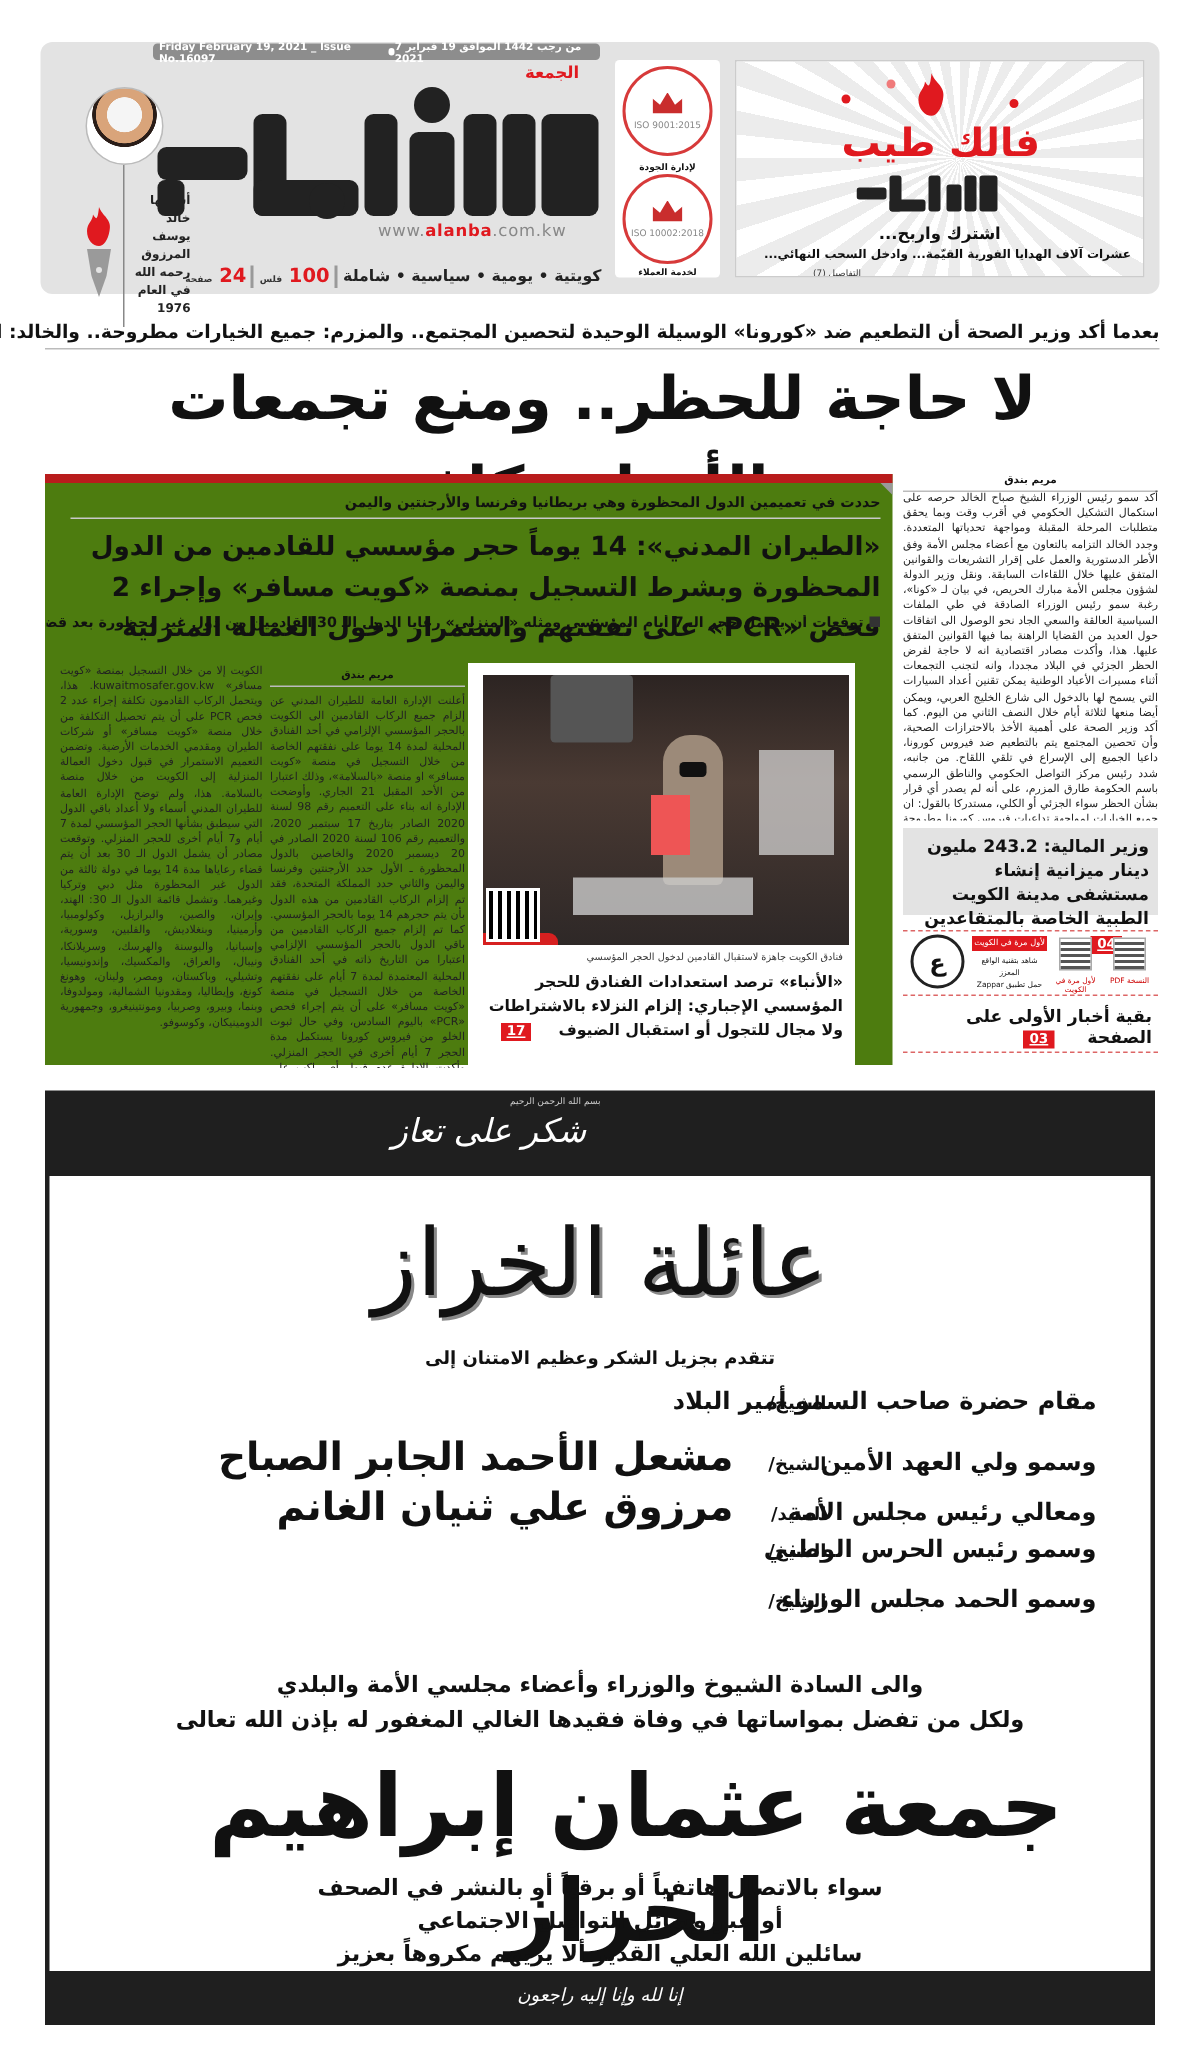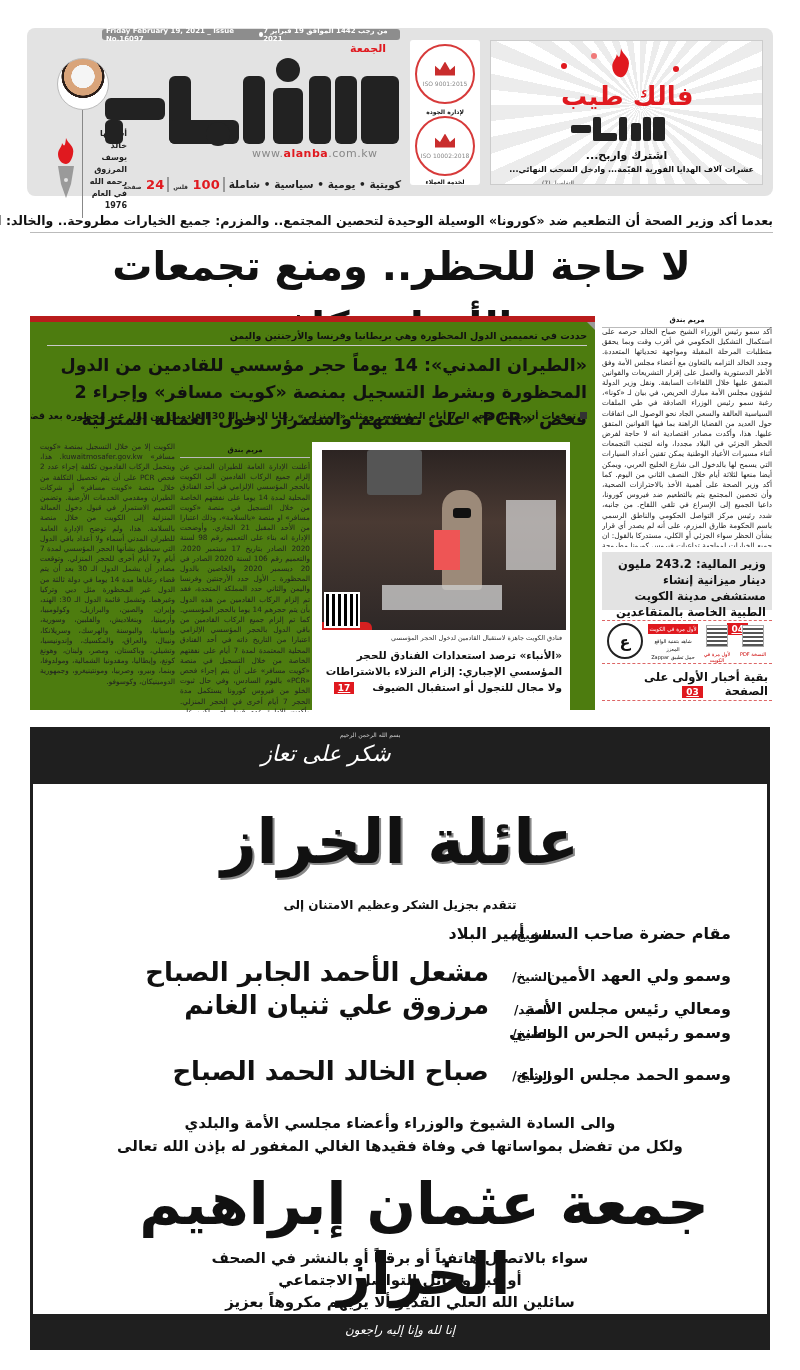--- a/index.html
+++ b/index.html
@@ -82,21 +82,21 @@
 
   
   .obit { position: absolute; left: 30px; top: 727px; width: 740px; height: 623px; background: #1f1f1f; }
   .obit-top { position: absolute; left: 0; top: 0; width: 740px; height: 56px; }
   .obit-top .basmala { position: absolute; left: 310px; top: 4px; font-size: 6px; color: #ccc; direction: rtl; }
   .obit-top .thanks { position: absolute; left: 0; width: 592px; top: 14px; text-align: center; font-size: 22px; color: #fff; font-family: "DejaVu Serif", serif; font-style: italic; direction: rtl; }
   .obit-inner { position: absolute; left: 3px; top: 57px; width: 734px; height: 530px; background: #fff; }
   .obit-bottom { position: absolute; left: 0; bottom: 0; width: 740px; height: 36px; }
   .obit-bottom .verse { position: absolute; left: 0; width: 740px; top: 9px; text-align: center; font-size: 12px; color: #fff; font-family: "DejaVu Serif", serif; font-style: italic; direction: rtl; }
 
-  .family { position: absolute; left: 0; width: 734px; top: 18px; text-align: center; direction: rtl; font-size: 62px; font-weight: 700; letter-spacing: 2px; line-height: 80px; text-shadow: 2px 2px 0 #888; }
+  .family { position: absolute; left: 0; width: 734px; top: 18px; text-align: center; direction: rtl; font-size: 62px; font-weight: 400; letter-spacing: 2px; line-height: 80px; text-shadow: 2px 2px 0 #888; }
   .intro { position: absolute; left: 0; width: 734px; top: 114px; text-align: center; direction: rtl; font-size: 12px; font-weight: bold; }
   .honor-row { position: absolute; left: 28px; width: 670px; direction: rtl; display: flex; align-items: baseline; }
   .honor-row .title { width: 180px; font-size: 16px; font-weight: bold; white-space: nowrap; text-align: right; }
   .honor-row .prefix { width: 62px; font-size: 12px; font-weight: bold; white-space: nowrap; text-align: right; }
   .honor-row .name { font-size: 26px; font-weight: 900; white-space: nowrap; letter-spacing: 0.5px; }
   .closing { position: absolute; left: 0; width: 734px; text-align: center; direction: rtl; font-size: 15px; font-weight: bold; }
   .deceased { position: absolute; left: 0; width: 734px; top: 385px; text-align: center; direction: rtl; font-size: 58px; font-weight: 900; line-height: 70px; letter-spacing: 1px; padding-left: 48px; }
   .final { position: absolute; left: 0; width: 734px; text-align: center; direction: rtl; font-size: 15px; font-weight: bold; }
 </style>
 </head>
@@ -250,21 +250,20 @@
       <span class="prefix">السيد/</span>
       <span class="name">مرزوق علي ثنيان الغانم</span>
     </div>
     <div class="honor-row" style="top:239px">
       <span class="title">وسمو رئيس الحرس الوطني</span>
       <span class="prefix">الشيخ/</span>
     </div>
     <div class="honor-row" style="top:272px">
       <span class="title">وسمو الحمد مجلس الوزراء</span>
       <span class="prefix">الشيخ/</span>
-      <span class="name">صباح الخالد الحمد الصباح</span>
     </div>
 
     <div class="closing" style="top:353px">ولكل من تفضل بمواساتها في وفاة فقيدها الغالي المغفور له بإذن الله تعالى</div>
     <div class="closing" style="top:330px">والى السادة الشيوخ والوزراء وأعضاء مجلسي الأمة والبلدي</div>
     <div class="deceased">جمعة عثمان إبراهيم الخراز</div>
     <div class="final" style="top:465px">سواء بالاتصال هاتفياً أو برقياً أو بالنشر في الصحف</div>
     <div class="final" style="top:487px">أو عبر وسائل التواصل الاجتماعي</div>
     <div class="final" style="top:509px">سائلين الله العلي القدير ألا يريهم مكروهاً بعزيز</div>
   </div>
   <div class="obit-bottom">

